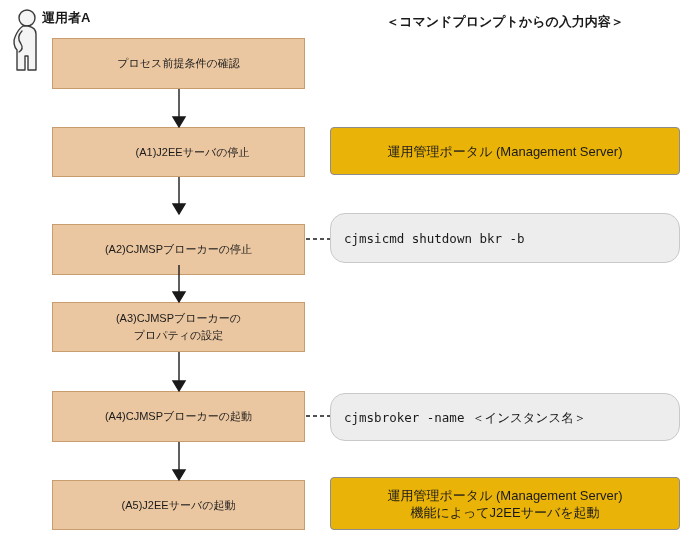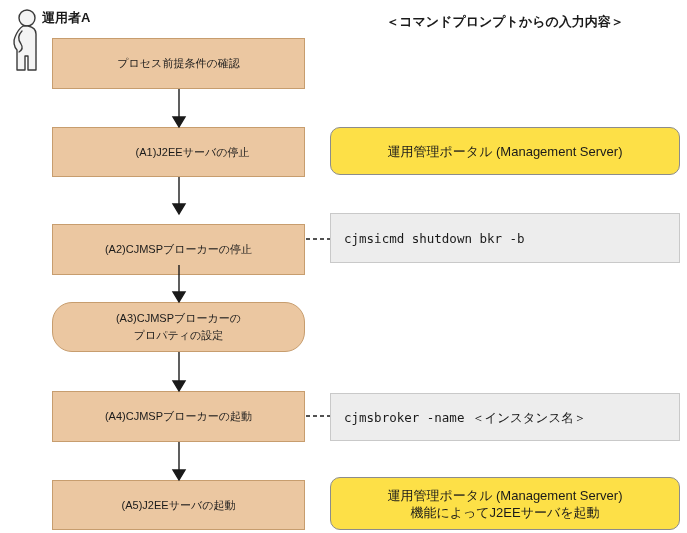--- a/index.html
+++ b/index.html
@@ -25,26 +25,26 @@
     background:var(--box-fill,#ebc7a1);
     border:1px solid var(--box-border,#c79d6e);
     box-sizing:border-box;
     display:flex;flex-direction:column;justify-content:center;align-items:center;
     font-size:11px;line-height:17px;text-align:center;
   }
   .note{
     position:absolute;left:330px;width:350px;
     box-sizing:border-box;
     display:flex;flex-direction:column;justify-content:center;
-    font-size:13px;line-height:17px;
+    font-size:13px;line-height:17px;border-radius:15px;
   }
   .note.rounded{
-    background:#fde047;
+    background:#eab308;
     border:1px solid var(--rounded-border,#8c8c8c);
-    border-radius:10px;
+    border-radius:4px;
     align-items:center;text-align:center;
   }
   .note.command{
     background:var(--gray-fill,#ededed);
     border:1px solid var(--gray-border,#c9c9c9);
     align-items:flex-start;text-align:left;
     padding-left:13px;
     font-family:"DejaVu Sans Mono","Liberation Mono",monospace;
     font-size:12.5px;
   }
@@ -70,21 +70,21 @@
 
   <div class="flow-box" style="top:38px;height:51px;">
     <span>プロセス前提条件の確認</span>
   </div>
   <div class="flow-box" style="top:127px;height:50px;padding-left:28px;">
     <span>(A1)J2EEサーバの停止</span>
   </div>
   <div class="flow-box" style="top:224px;height:51px;">
     <span>(A2)CJMSPブローカーの停止</span>
   </div>
-  <div class="flow-box" style="top:302px;height:50px;border-radius:20px;">
+  <div class="flow-box" style="top:302px;height:50px;">
     <span>(A3)CJMSPブローカーの</span>
     <span>プロパティの設定</span>
   </div>
   <div class="flow-box" style="top:391px;height:51px;">
     <span>(A4)CJMSPブローカーの起動</span>
   </div>
   <div class="flow-box" style="top:480px;height:50px;">
     <span>(A5)J2EEサーバの起動</span>
   </div>
 

